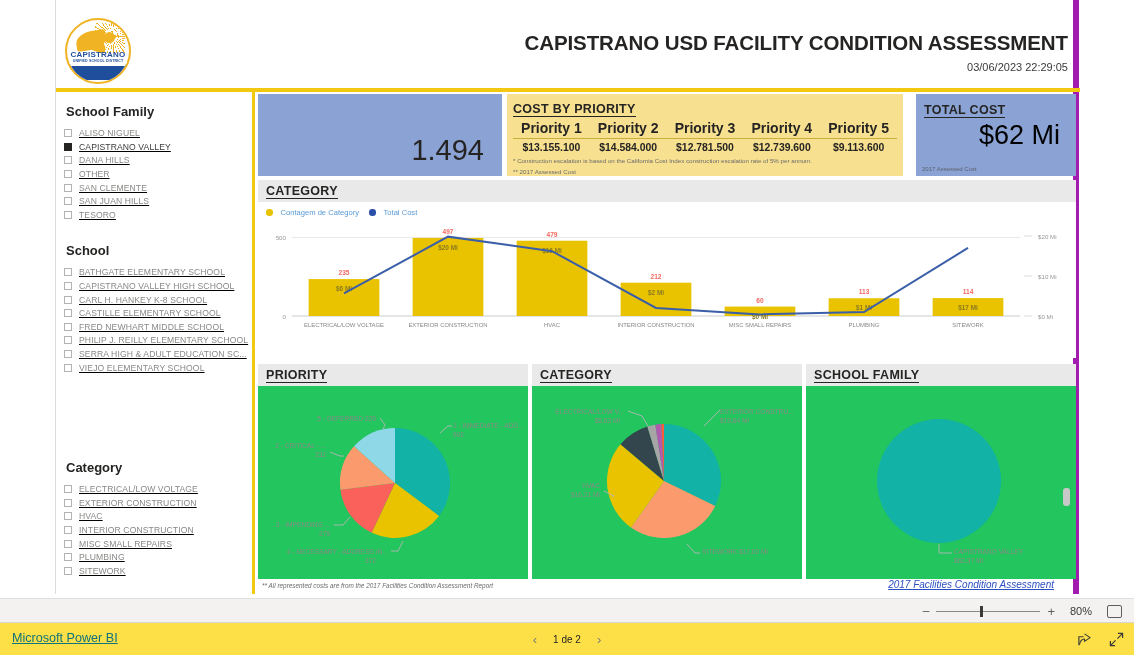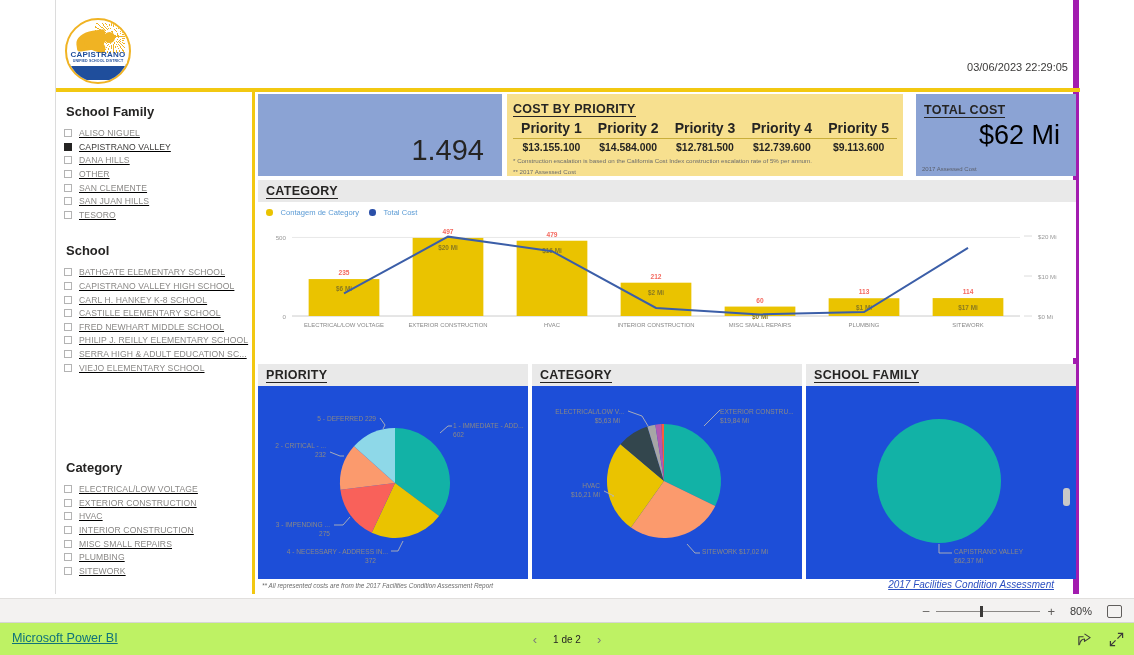--- a/index.html
+++ b/index.html
@@ -96,21 +96,21 @@
   .panel-hd span { font-size:12.5px; font-weight:bold; color:#252423; letter-spacing:.3px;
                    border-bottom:1.5px solid #252423; }
 
   .combo-panel { position:absolute; left:6px; top:88px; width:818px; height:178px; background:#fff; }
   .combo-body { position:relative; width:818px; height:156px; }
   .legend { position:absolute; left:8px; top:6px; display:flex; gap:10px; align-items:center; }
   .lg { display:flex; align-items:center; gap:8px; font-size:7.6px; color:#5b9bd5; }
   .dot { width:6.5px; height:6.5px; border-radius:50%; }
 
   .row3 { position:absolute; left:6px; top:272px; width:818px; height:215px; }
-  .tri { position:absolute; top:0; width:270px; height:215px; background:#1d4ed8; }
+  .tri { position:absolute; top:0; width:270px; height:215px; background:#22c55e; }
   .tri .panel-hd { margin-bottom:0; }
   .tri-body { position:relative; width:100%; height:193px; }
 
   .footnote { position:absolute; left:10px; top:490px; font-size:6.4px;
               font-style:italic; color:#6b6b6b; }
   .footlink { position:absolute; right:26px; top:487px; font-size:10px;
               font-style:italic; color:#2b4fc1; text-decoration:underline; cursor:pointer; }
 
   
   .rep-scroll { position:absolute; right:3px; top:488px; width:7px; height:18px;
@@ -124,21 +124,21 @@
   .zb-minus { font-size:12px; color:#605e5c; cursor:pointer; line-height:1; }
   .zb-plus  { font-size:13px; color:#605e5c; cursor:pointer; line-height:1; }
   .zb-track { position:relative; width:104px; height:1px; background:#8a8886; cursor:pointer; }
   .zb-thumb { position:absolute; left:44px; top:-5px; width:3px; height:11px; background:#3b3a39; }
   .zb-pct { font-size:11px; color:#3b3a39; width:30px; text-align:right; }
   .zb-fit { width:15px; height:13px; border:1.4px solid #605e5c; border-radius:2px;
             margin-left:8px; cursor:pointer; }
 
   
   .botbar { position:absolute; left:0; top:622px; width:1134px; height:33px;
-            background:#bef264; border-top:1px solid #d6d6d6; }
+            background:#fde047; border-top:1px solid #d6d6d6; }
   .pbi-link { position:absolute; left:12px; top:8px; font-size:12.6px; color:#10727a;
               text-decoration:underline; cursor:pointer; }
   .pager { position:absolute; left:0; top:0; width:1134px; height:33px;
            display:flex; align-items:center; justify-content:center; gap:16px; }
   .pg-arrow { font-size:13px; color:#7a7a7a; cursor:pointer; }
   .pg-label { font-size:10px; color:#252423; }
   .bot-icons { position:absolute; right:10px; top:0; height:33px; display:flex;
                align-items:center; gap:17px; }
   .bi-ic { width:15px; height:15px; cursor:pointer; color:#3b3a39; }
 
@@ -161,20 +161,21 @@
             <div class="seal-bird"></div>
             <div class="seal-bird2"></div>
             <div class="seal-waves"></div>
             <div class="seal-wave2"></div>
             <div class="seal-band">
               <span>CAPISTRANO</span>
               <small>UNIFIED SCHOOL DISTRICT</small>
             </div>
           </div>
         </div>
+        <div class="hdr-title">CAPISTRANO USD FACILITY CONDITION ASSESSMENT</div>
         <div class="hdr-date">03/06/2023 22:29:05</div>
         <div class="hdr-rule"></div>
       </div>
 
       <div class="filters">
         <div class="f-group">
           <div class="f-title">School Family</div>
           <div id="sf-list">
               <div class="f-item">
                 <span class="f-box"></span>

